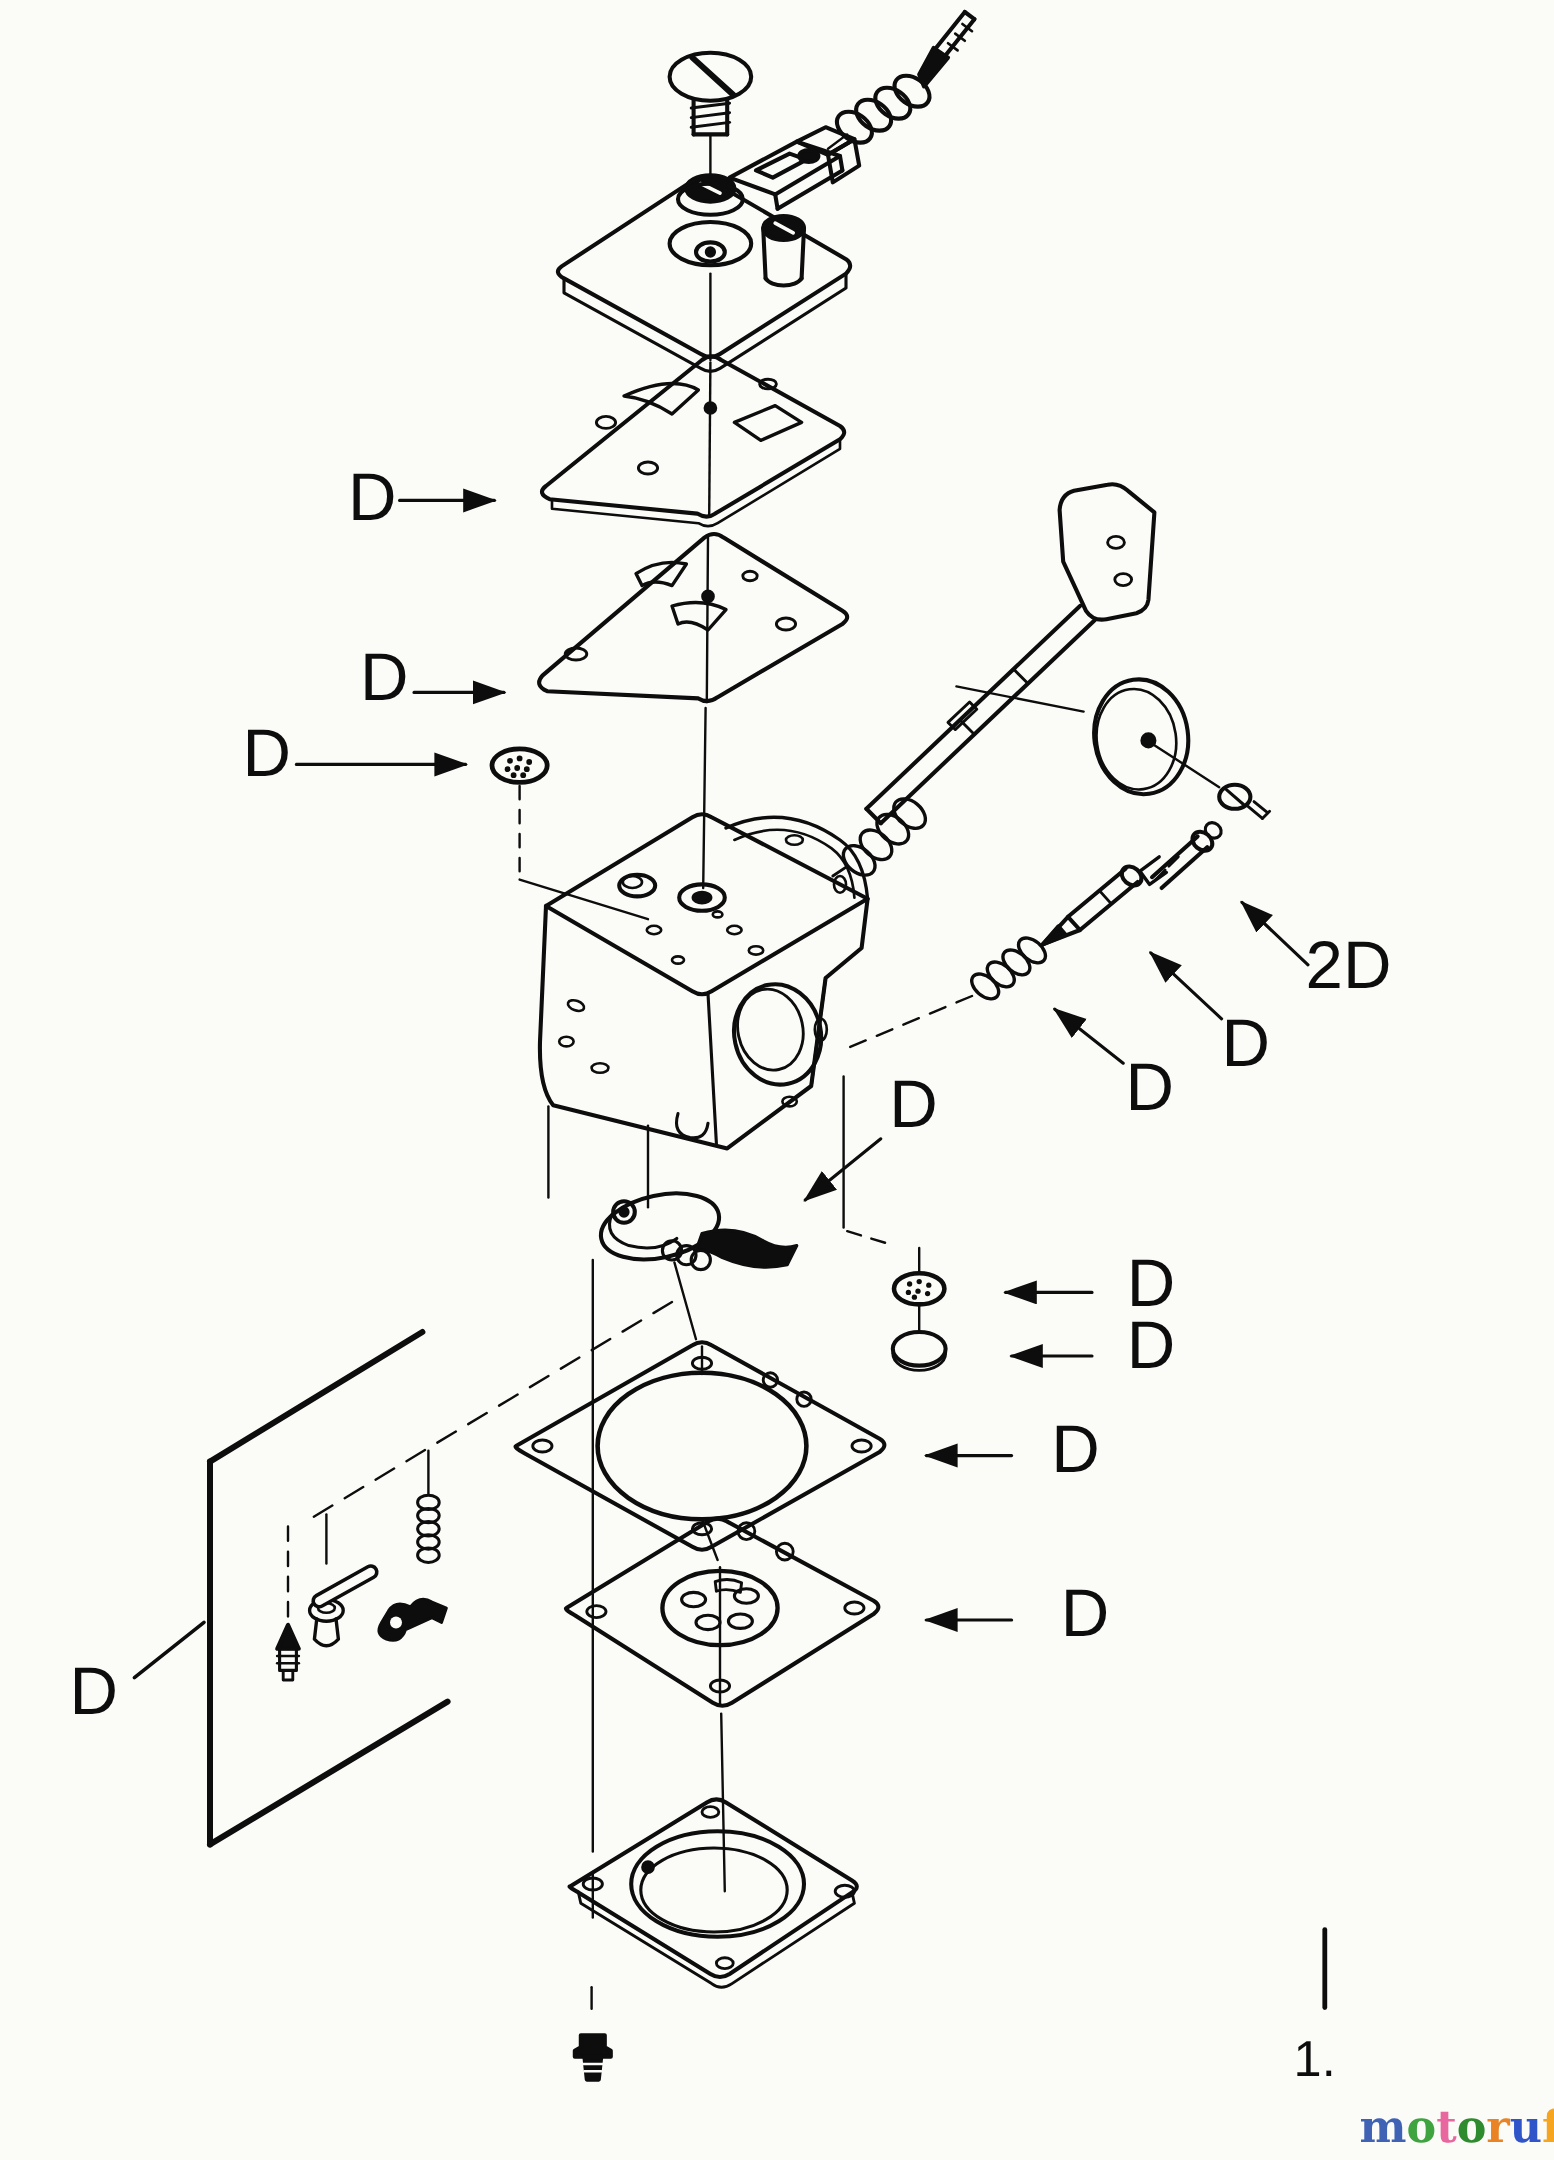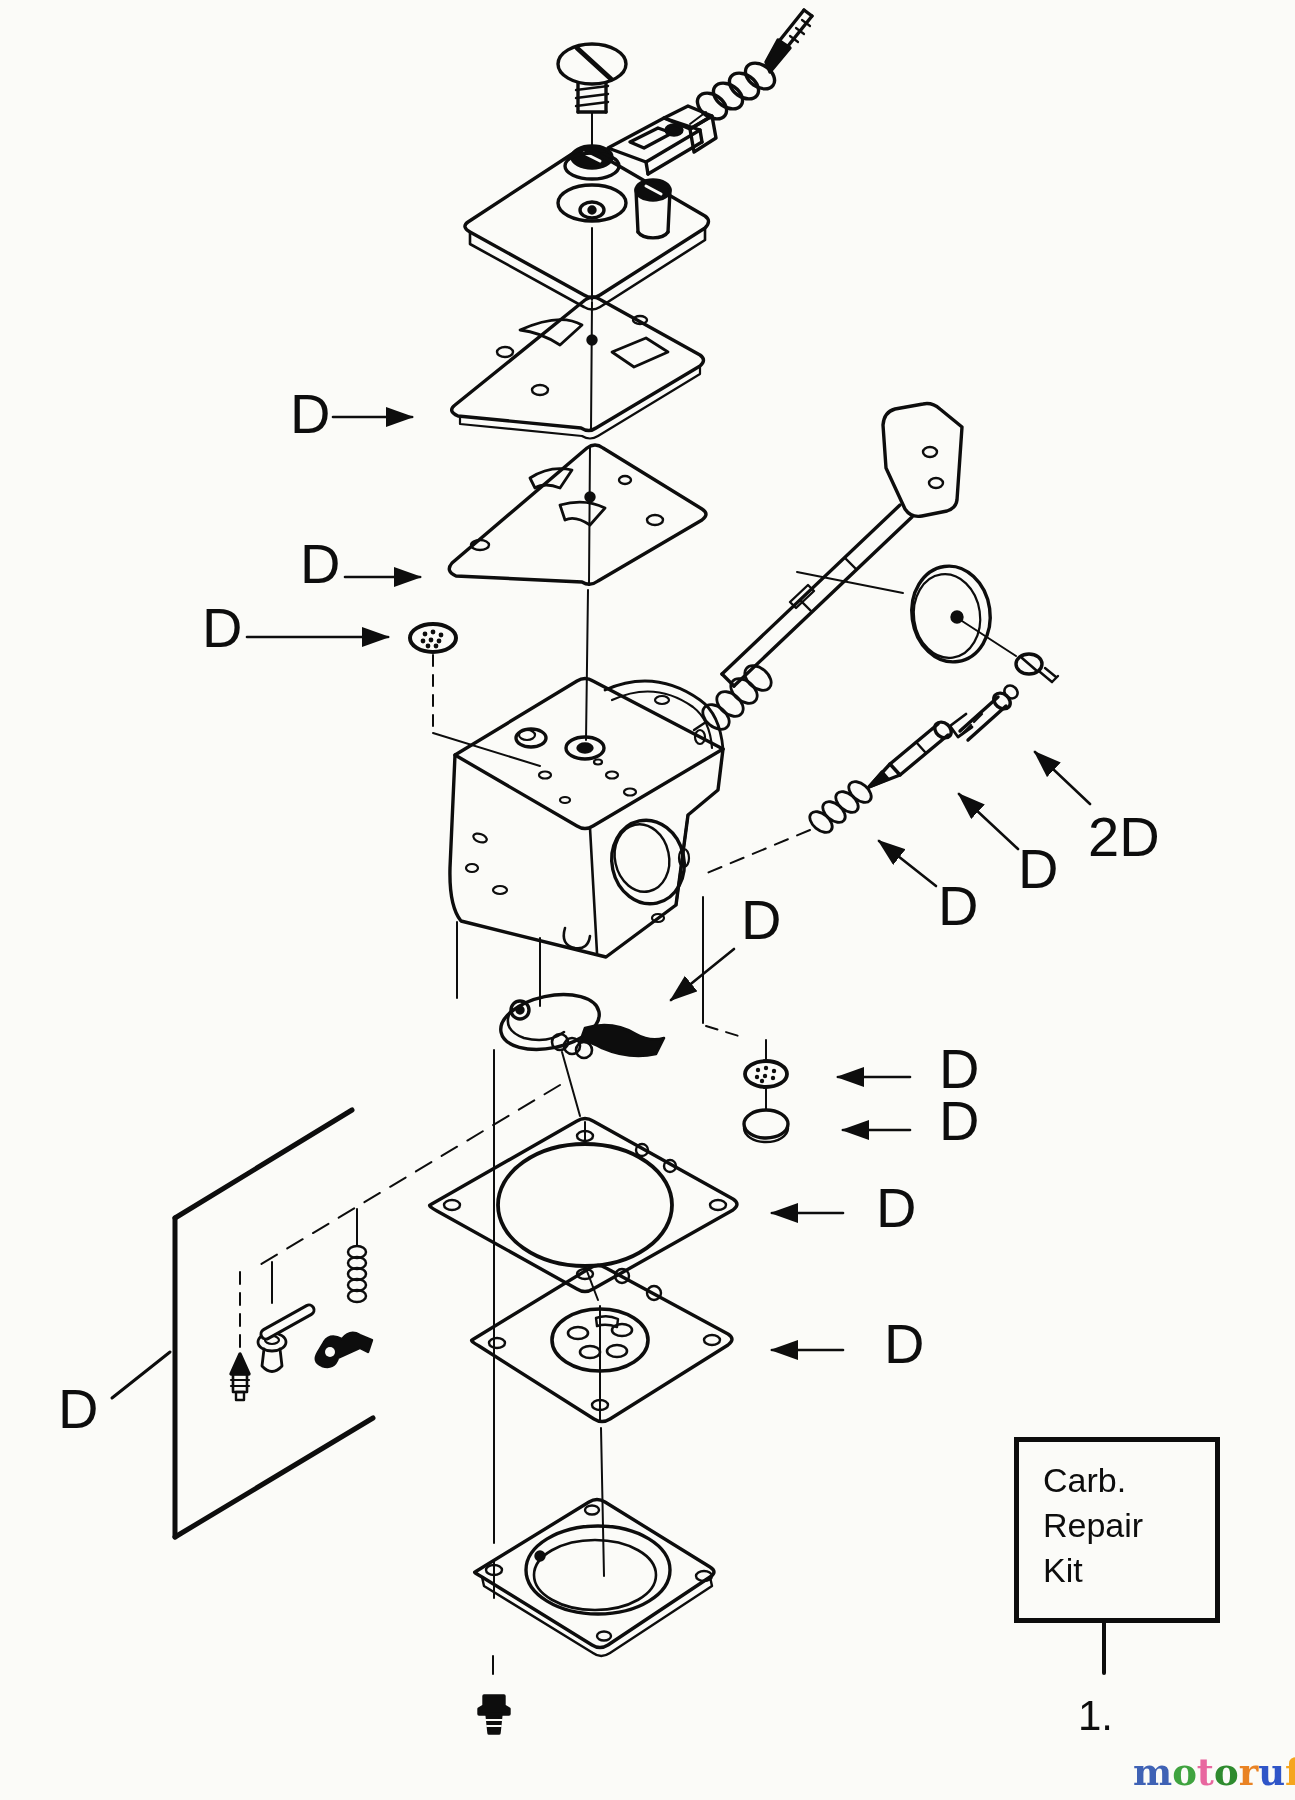--- a/index.html
+++ b/index.html
@@ -381,32 +381,27 @@
 
   <line x1="1104" y1="1608" x2="1104" y2="1673" stroke-width="4"></line>
 </svg>
 
 <div class="callout" style="left:290px;top:386px;">D</div>
 <div class="callout" style="left:300px;top:536px;">D</div>
 <div class="callout" style="left:202px;top:600px;">D</div>
 <div class="callout" style="left:741px;top:892px;">D</div>
 <div class="callout" style="left:938px;top:878px;">D</div>
 <div class="callout" style="left:1018px;top:841px;">D</div>
-<div class="callout" style="left:1088px;top:809px;">2D</div>
+<div class="callout" style="left:1088px;top:776px;">2D</div>
 <div class="callout" style="left:939px;top:1041px;">D</div>
 <div class="callout" style="left:939px;top:1093px;">D</div>
 <div class="callout" style="left:876px;top:1180px;">D</div>
 <div class="callout" style="left:884px;top:1316px;">D</div>
 <div class="callout" style="left:58px;top:1381px;">D</div>
 
-<div class="kit-box">
-  <div class="kit-line">Carb.</div>
-  <div class="kit-line">Repair</div>
-  <div class="kit-line">Kit</div>
-</div>
 
 <div class="item-number">1.</div>
 
 <div class="watermark">
   <span style="color: rgb(63, 98, 181);">m</span><span style="color: rgb(63, 163, 63);">o</span><span style="color: rgb(232, 103, 159);">t</span><span style="color: rgb(46, 139, 46);">o</span><span style="color: rgb(233, 131, 36);">r</span><span style="color: rgb(47, 85, 200);">u</span><span style="color: rgb(245, 165, 31);">f</span>
 </div>
 
 </div>
 
 </body></html>

